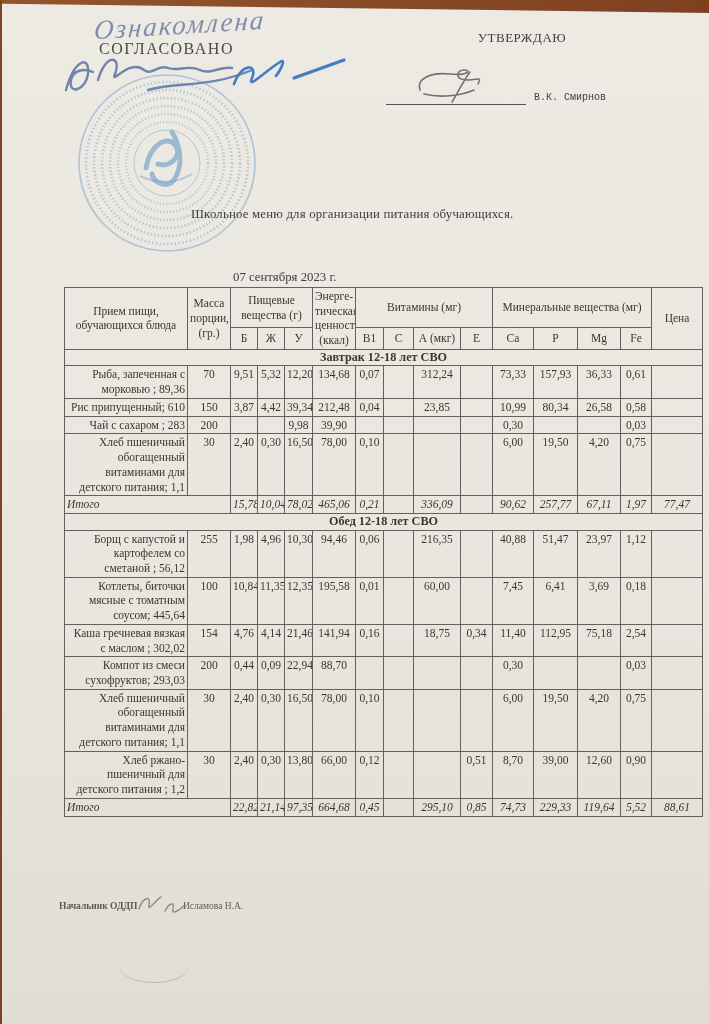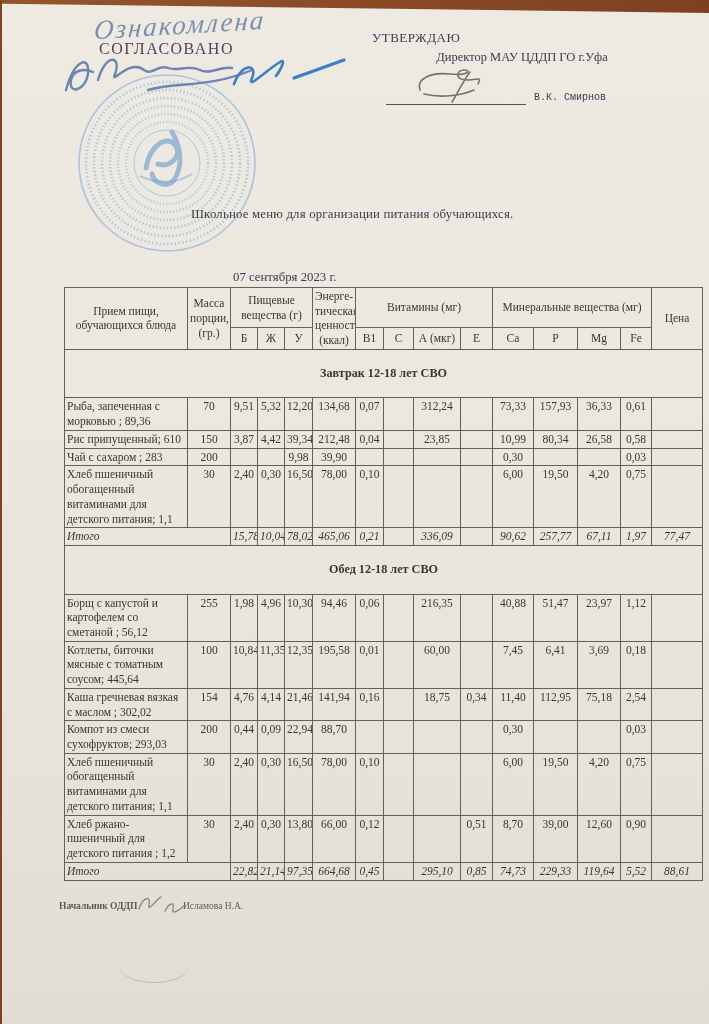--- a/index.html
+++ b/index.html
@@ -27,21 +27,21 @@
     letter-spacing:2px;opacity:.85;white-space:nowrap;
   }
   .agreed{
     position:absolute;left:97px;top:40px;
     font-size:16px;color:#4a4a48;letter-spacing:1.5px;
   }
   .sig-svg{position:absolute;}
   .stamp{position:absolute;left:74px;top:72px;width:182px;height:182px;opacity:.8;}
   
   .approve{position:absolute;left:370px;top:30px;width:300px;color:#3d3d3b;}
-  .approve .line1{text-align:left;font-size:13px;letter-spacing:.5px;}
+  .approve .line1{text-align:center;font-size:13px;letter-spacing:.5px;}
   .approve .line2{text-align:center;font-size:12.5px;margin-top:4px;}
   .sign-line{position:absolute;left:14px;top:74px;width:140px;border-bottom:1.3px solid #55534f;}
   .director-name{position:absolute;left:162px;top:62px;font-size:10px;font-family:Liberation Mono, monospace;}
   
   .doc-title{position:absolute;left:189px;top:207px;font-size:12.8px;color:#3d3d3b;letter-spacing:.2px;}
   .doc-date{position:absolute;left:231px;top:258px;font-size:12.8px;color:#3d3d3b;margin-top:12px;}
   
   .menu-table{
     position:absolute;left:62px;top:287px;
     border-collapse:collapse;table-layout:fixed;width:638px;
@@ -49,22 +49,22 @@
   }
   .menu-table th,.menu-table td{
     border:1px solid #63615c;
     font-weight:normal;
     font-size:11.5px;line-height:1.28;
     padding:1px 2px;
     overflow:hidden;
   }
   .menu-table th{text-align:center;vertical-align:middle;}
   .num-cell{text-align:center;vertical-align:top;padding:1px 0;}
-  .name-cell{text-align:left;vertical-align:top;margin-top:43px;}
-  .section-row td{text-align:center;font-weight:bold;font-size:12.2px;padding:16px;}
+  .name-cell{text-align:right;vertical-align:top;margin-top:43px;}
+  .section-row td{text-align:center;font-weight:bold;font-size:12.2px;padding:0;}
   .total-row td{font-size:11.5px;font-style:italic;}
   .total-label{text-align:left;}
   
   .footer{position:absolute;left:57px;top:895px;color:#5d5b56;font-size:9.5px;}
   .footer .pos{position:absolute;left:0;top:6px;white-space:nowrap;font-weight:bold;}
   .footer .name{position:absolute;left:124px;top:6px;white-space:nowrap;}
   .pencil-arc{
     position:absolute;left:118px;top:952px;width:68px;height:30px;
     border:none;border-bottom:1.5px solid rgba(110,110,115,.35);
     border-radius:50%;
@@ -106,21 +106,20 @@
         <circle cx="91" cy="91" r="49" stroke-width="2.6" stroke-dasharray="1.3 2" opacity=".45"></circle>
         <circle cx="91" cy="91" r="41" stroke-width="2.4" stroke-dasharray="1.2 2" opacity=".45"></circle>
         <circle cx="91" cy="91" r="33" stroke-width="1" opacity=".5"></circle>
         <path d="M70,96 C74,72 92,62 100,74 C106,84 94,96 82,92 M96,60 C104,74 108,92 98,108 C92,116 78,112 76,102" stroke-width="5" stroke-linecap="round" opacity=".7"></path>
         <path d="M64,104 C80,112 100,112 116,102" stroke-width="2" opacity=".5"></path>
       </g>
     </svg>
 
     <div class="approve">
       <div class="line1">УТВЕРЖДАЮ</div>
-      <div class="line2">Директор МАУ ЦДДП ГО г.Уфа</div>
       <svg class="sig-svg" style="left:40px;top:38px" width="90" height="40" viewBox="0 0 90 40">
         <g fill="none" stroke="#56534e" stroke-width="1.6" stroke-linecap="round" opacity=".8">
           <path d="M8,22 C4,10 20,4 38,6 C56,8 60,2 52,2 C44,2 42,12 56,12 C66,12 70,8 66,16"></path>
           <path d="M12,26 C28,30 48,28 62,22 M40,34 C46,24 52,12 58,4"></path>
         </g>
       </svg>
       <div class="sign-line"></div>
       <div class="director-name">В.К. Смирнов</div>
     </div>
 

